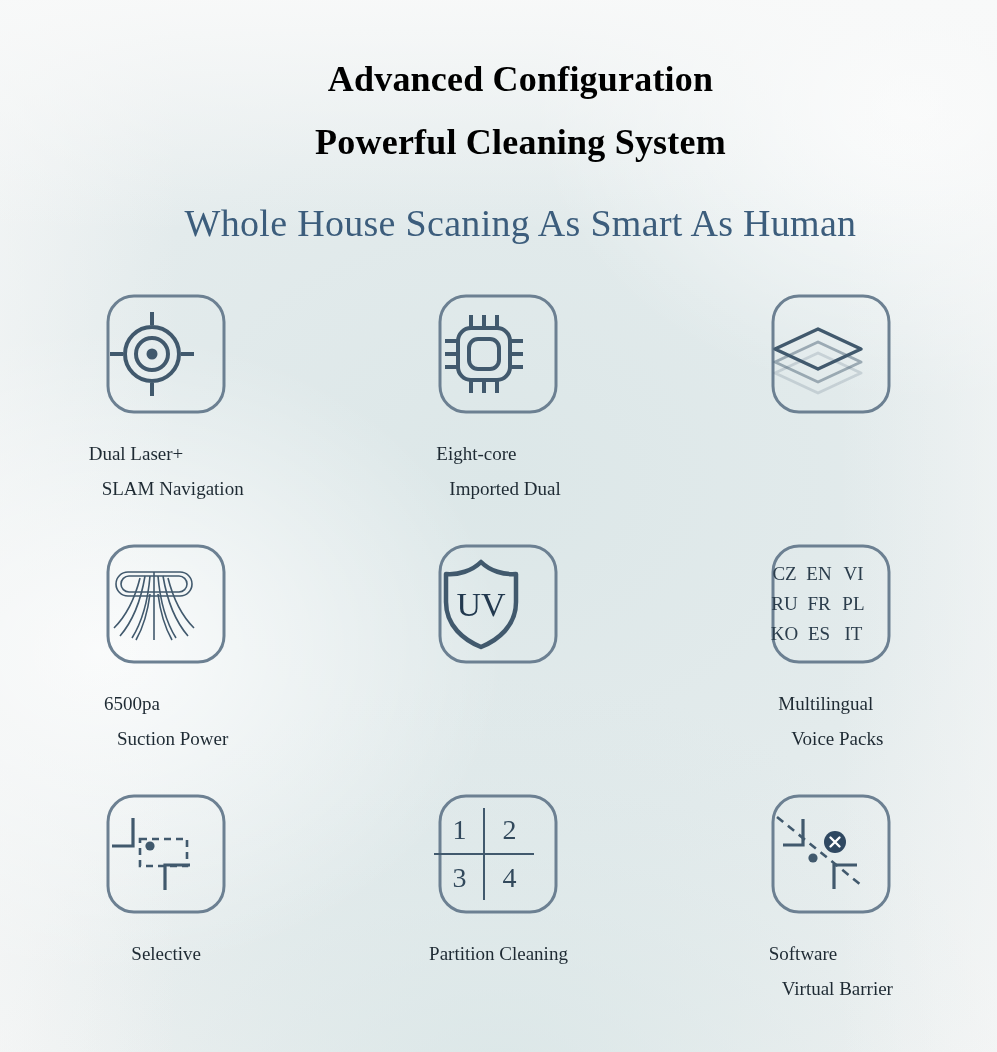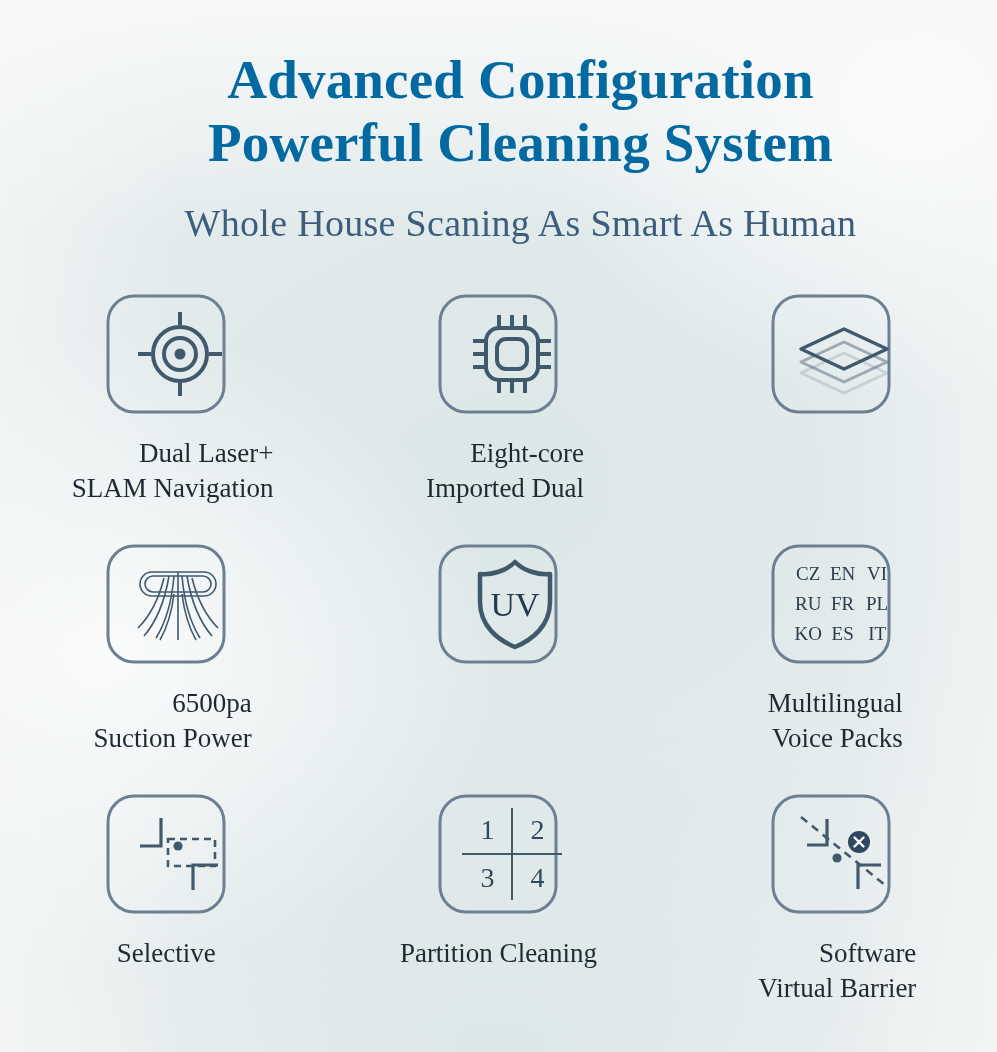--- a/index.html
+++ b/index.html
@@ -24,23 +24,23 @@
   .bg-tintB {
     background:
       linear-gradient(180deg, rgba(248,249,249,0.95) 0%, rgba(248,249,249,0) 22%),
       linear-gradient(90deg, rgba(247,248,248,0.55) 0%, rgba(247,248,248,0) 18%, rgba(247,248,248,0) 84%, rgba(247,248,248,0.5) 100%);
   }
 
   #page { position:relative; width:997px; height:1052px; }
 
   .headings { text-align:center; padding-top:48px; }
   .title-1, .title-2 {
-    color:#0369a1;
+    color:#000000;
     font-weight:bold;
-    font-size:55px;
+    font-size:36px;
     line-height:63px;
     letter-spacing:0.2px;
     margin-left:44px;
   }
   .subtitle {
     color:#3c5d7c;
     font-size:38px;
     line-height:54px;
     margin-top:22px;
     letter-spacing:0.3px;
@@ -50,30 +50,30 @@
   .grid {
     margin-top:44px;
     display:grid;
     grid-template-columns:repeat(3, 1fr);
     row-gap:38px;
   }
   .cell { display:flex; flex-direction:column; align-items:center; }
   .tile {
     width:120px; height:120px;
     position:relative;
-    display:flex; align-items:center; justify-content:flex-end;
+    display:flex; align-items:center; justify-content:flex-start;
   }
   .tile-frame { position:absolute; inset:0; }
   .tile-art  { position:relative; }
 
   .caption {
     margin-top:22px;
-    text-align:right;
+    text-align:left;
     color:#1e2a33;
-    font-size:27px;
+    font-size:19px;
     line-height:35px;
   }
   .caption .l2 { display:block;margin-left:13px; }
   .caption.single { }
 
   .lang-grid {
     display:grid;
     grid-template-columns:repeat(3, 1fr);
     row-gap:6px; column-gap:7px;
     color:#2b3d4c;

